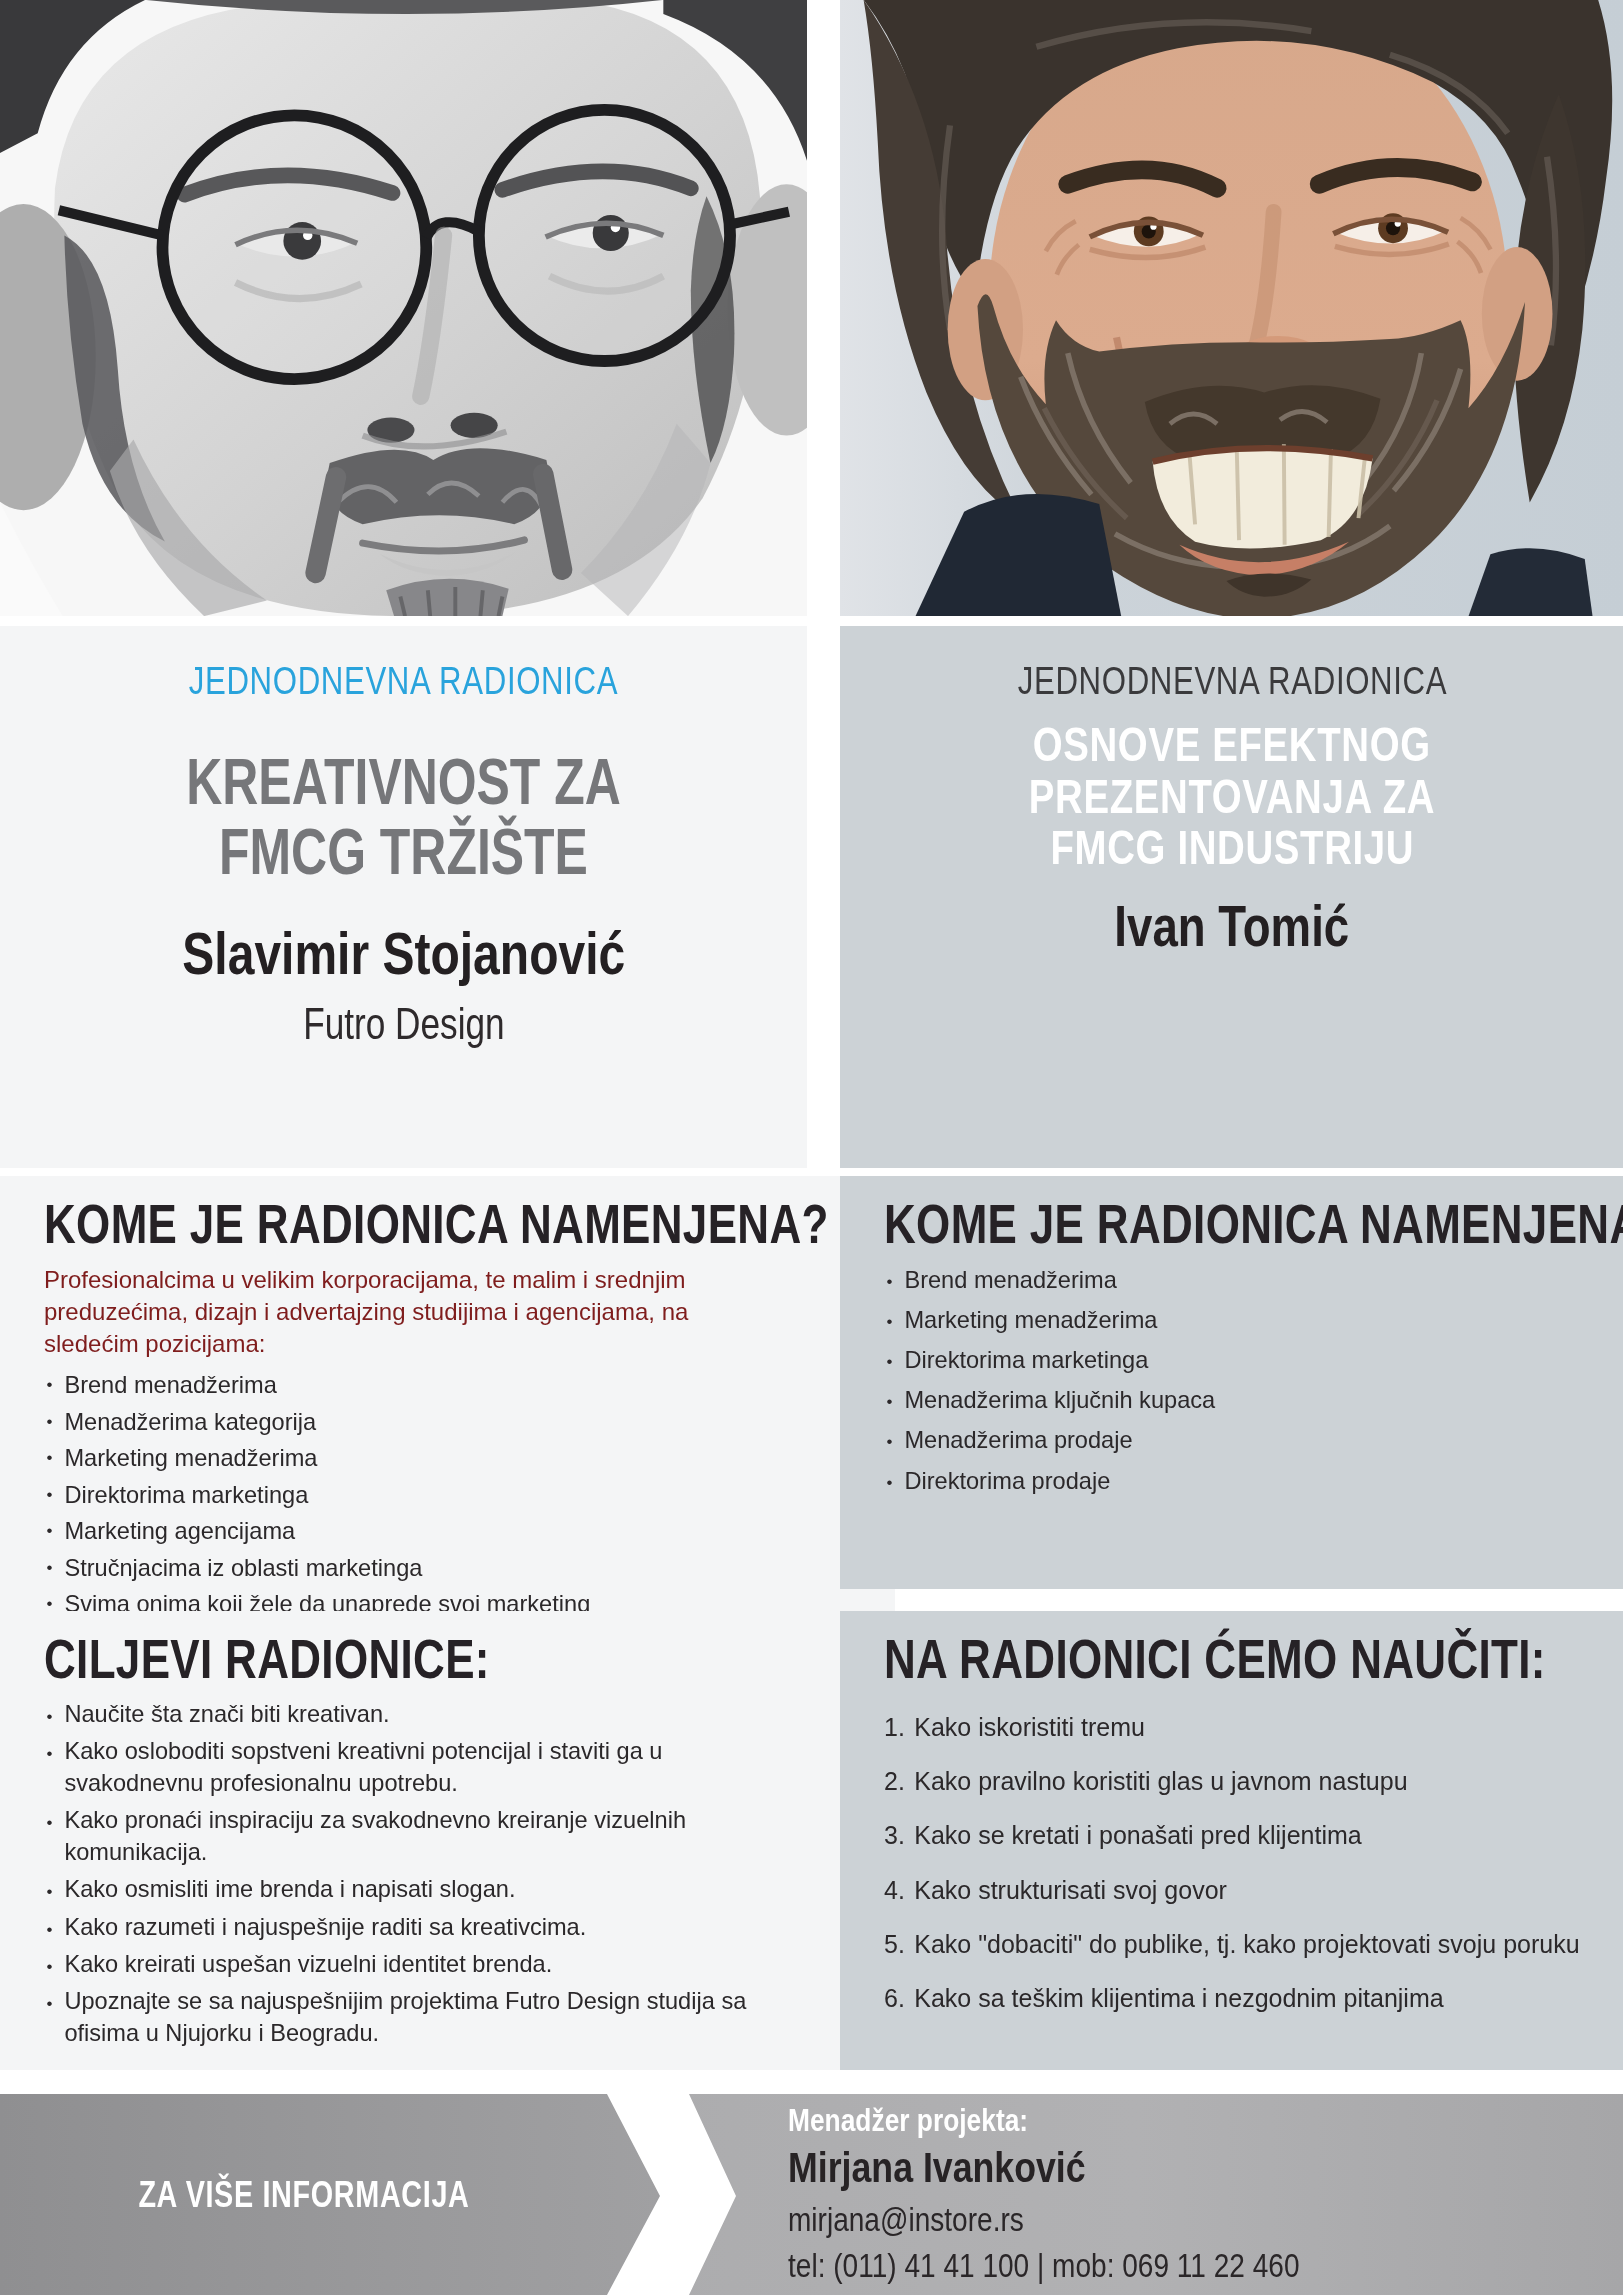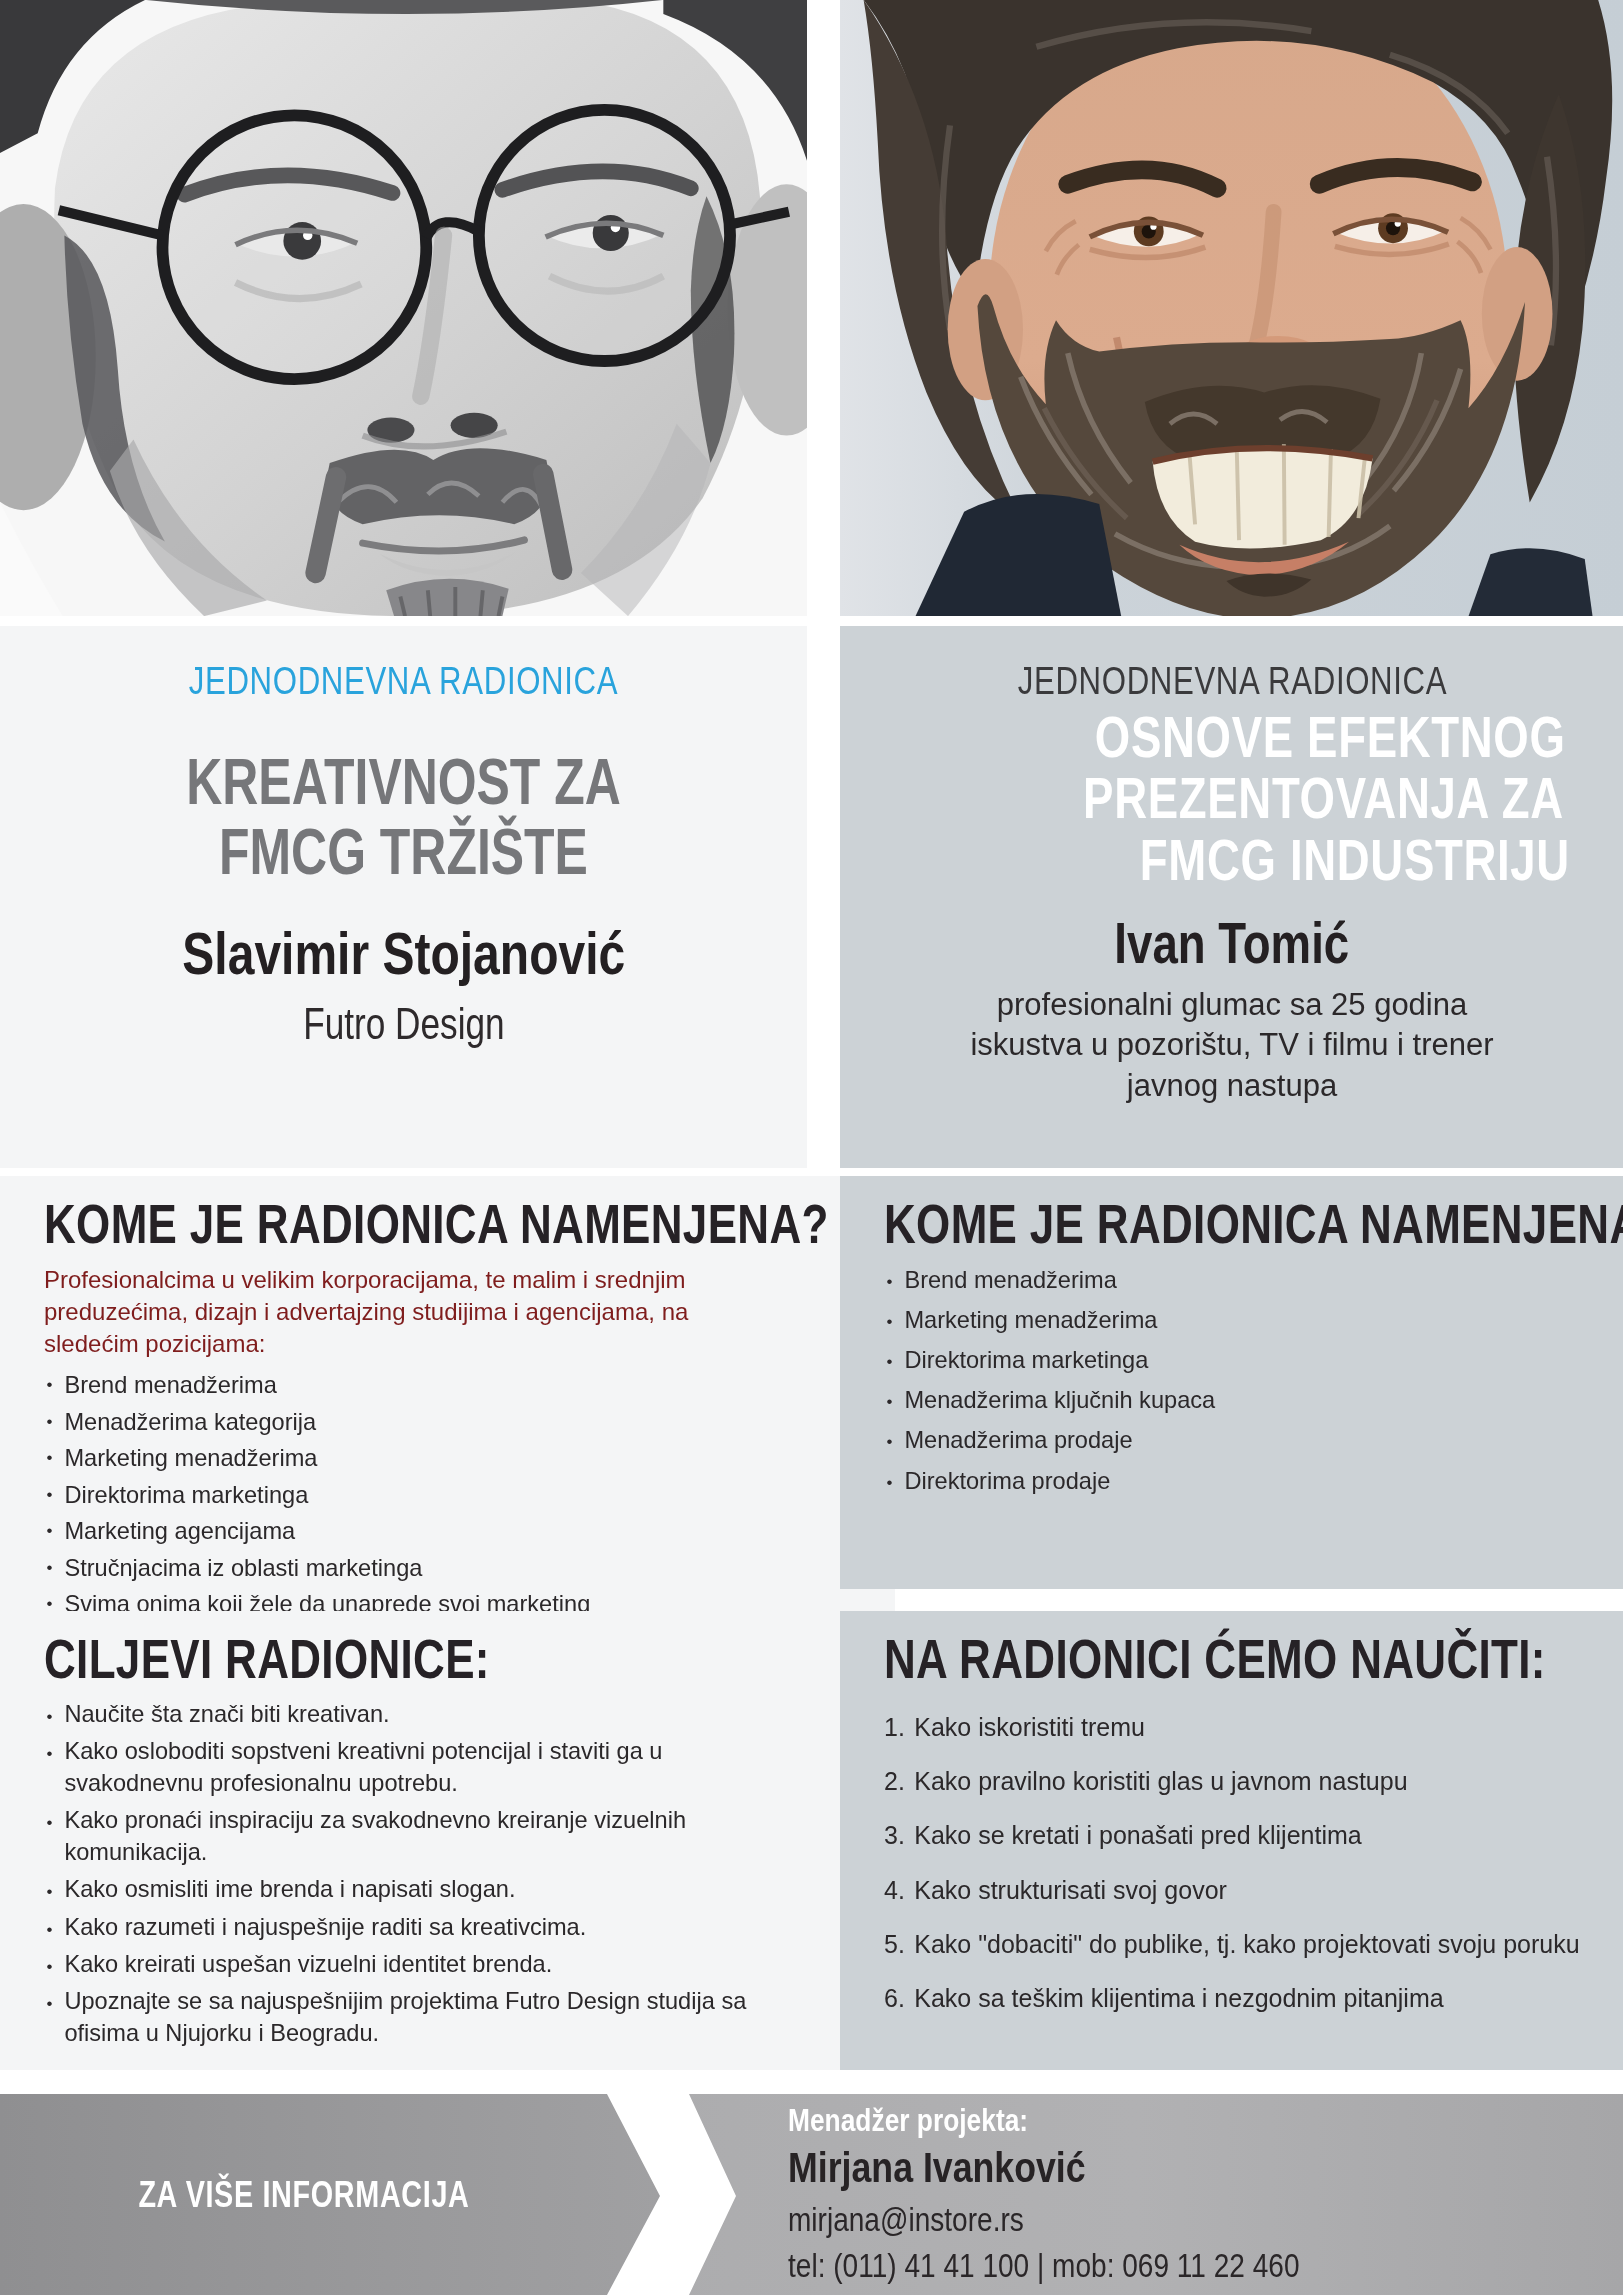--- a/index.html
+++ b/index.html
@@ -19,21 +19,21 @@
   .cond78{display:inline-block;transform:scaleX(0.78);transform-origin:50% 50%;white-space:nowrap;}
   .sqz{transform:scaleX(0.85);transform-origin:0 50%;white-space:nowrap;}
   .sqz8{display:inline-block;transform:scaleX(0.8);transform-origin:0 50%;white-space:nowrap;}
 
   
   #l-title,#r-title{top:626px;height:542px;text-align:center;}
   .ws-label{margin-top:33px;font-size:39px;letter-spacing:0.8px;font-weight:400;}
   #l-title .ws-label{color:#29a3dc;}
   #r-title .ws-label{color:#3a3a3c;}
   .big-title{margin-top:44px;font-size:64px;line-height:1.1;font-weight:700;color:#76777a;}
-  #r-title .big-title{margin-top:4px;font-size:57px;line-height:1.075;color:#ffffff;letter-spacing:0.8px;text-align:right;}
+  #r-title .big-title{margin-top:16px;font-size:48px;line-height:1.075;color:#ffffff;letter-spacing:0.8px;}
   .speaker{margin-top:31px;font-size:60px;font-weight:700;color:#242022;}
   #r-title .speaker{margin-top:19px;font-size:57px;text-align:center;}
   .org{margin-top:11px;font-size:44px;color:#2e2a2c;}
   .sp-desc{margin-top:9.4px;font-size:31px;line-height:1.3;color:#2b282a;}
 
   
   #l-kome{top:1176px;height:426px;}
   #r-kome{top:1176px;height:404px;}
   #l-cilj{top:1611px;height:450px;}
   #r-nauk{top:1611px;height:450px;}
@@ -197,26 +197,20 @@
   </div>
 
   <div id="r-title" class="abs col-r panel-r blk">
     <div class="ws-label"><span class="cond">JEDNODNEVNA RADIONICA</span></div>
     <div class="big-title">
       <div><span class="cond">OSNOVE EFEKTNOG</span></div>
       <div><span class="cond">PREZENTOVANJA ZA</span></div>
       <div><span class="cond">FMCG INDUSTRIJU</span></div>
     </div>
     <div class="speaker"><span class="cond">Ivan Tomić</span></div>
-    <div class="sp-desc">
-
-    <div>profesionalni glumac sa 25 godina</div>
-        <div>iskustva u pozorištu, TV i filmu i trener</div>
-        <div>javnog nastupa</div>
-      </div>
   </div>
 
   <div id="l-kome" class="abs col-l panel-l blk sec">
     <h2><span class="sqz8">KOME JE RADIONICA NAMENJENA?</span></h2>
     <p class="intro">Profesionalcima u velikim korporacijama, te malim i srednjim preduzećima, dizajn i advertajzing studijima i agencijama, na sledećim pozicijama:</p>
     <ul class="blist">
 
     <li>Brend menadžerima</li>
         <li>Menadžerima kategorija</li>
         <li>Marketing menadžerima</li>

